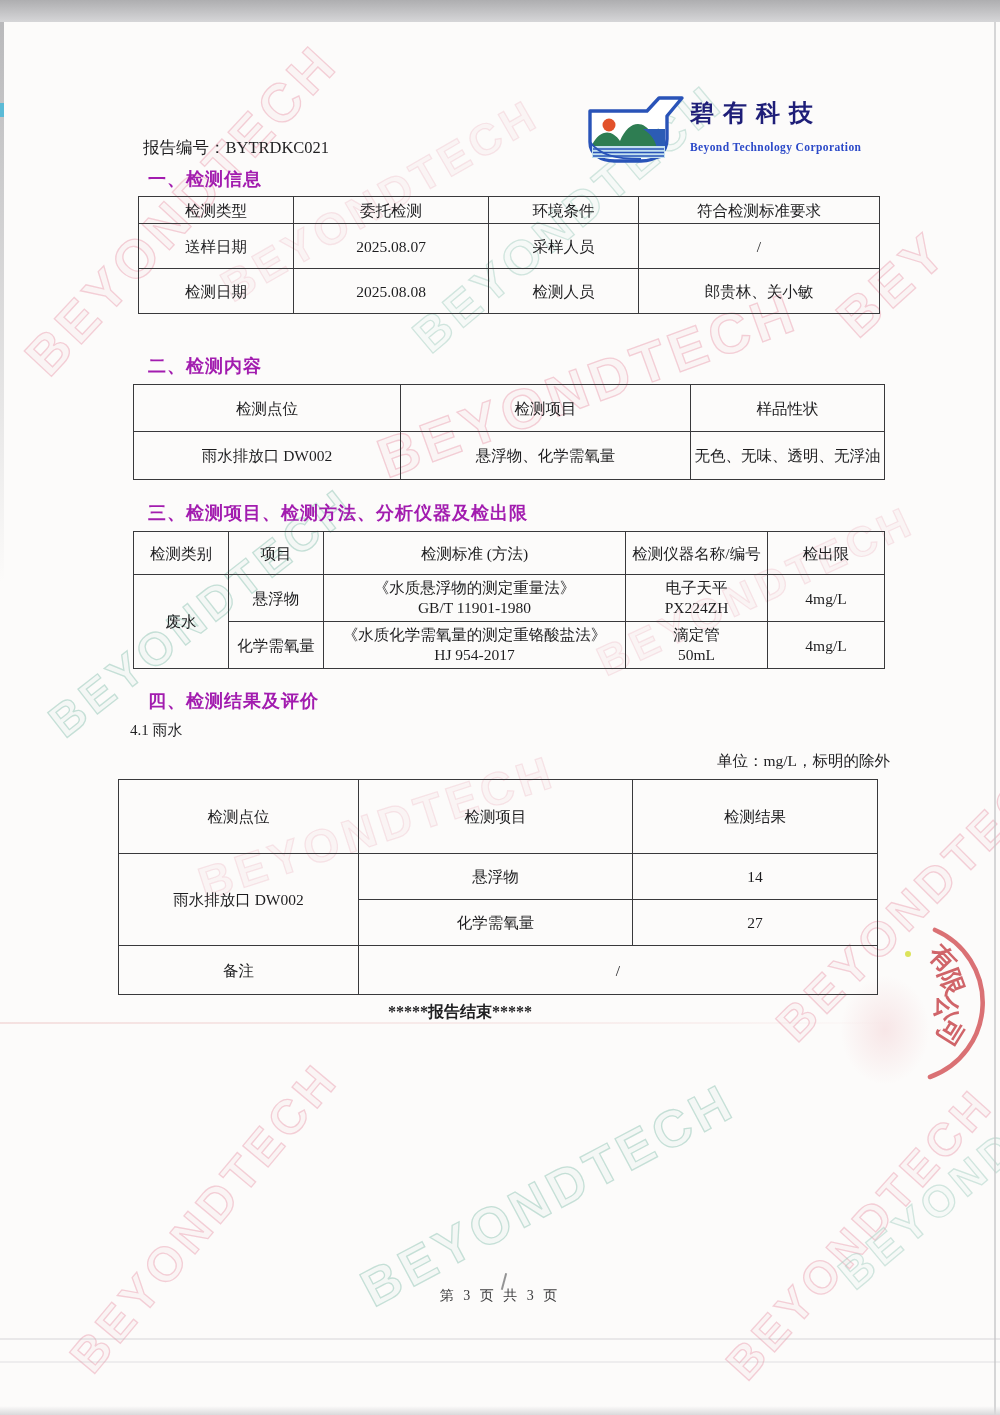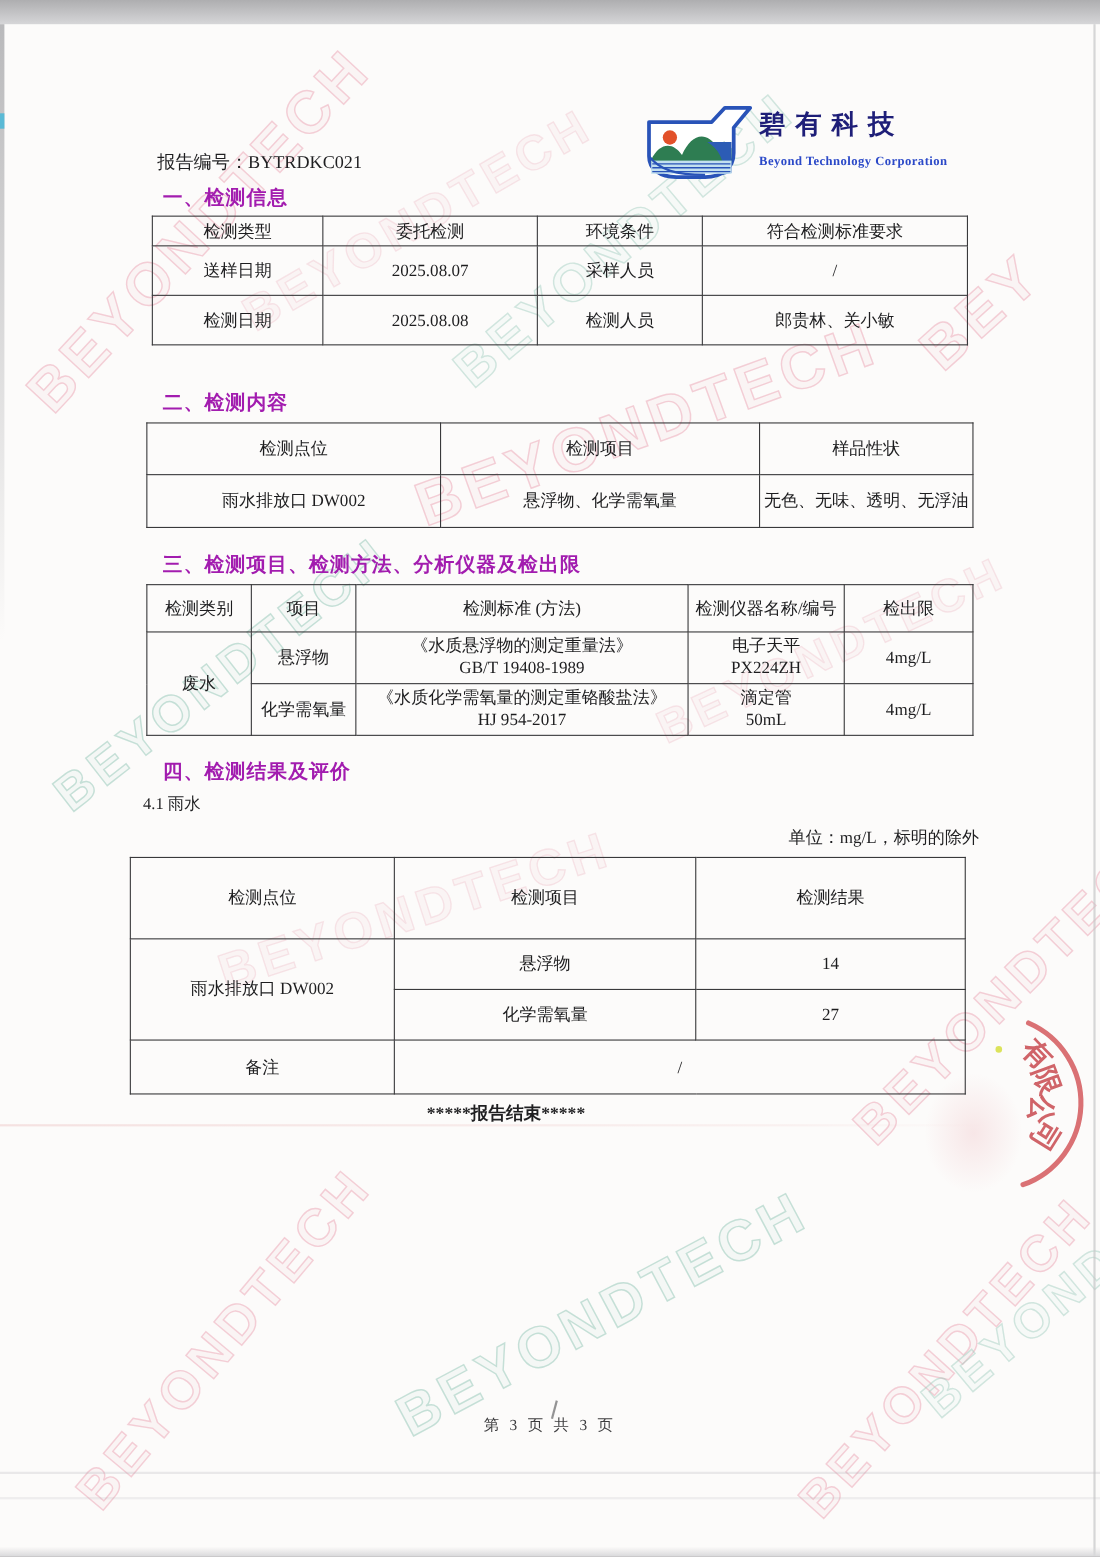--- a/index.html
+++ b/index.html
@@ -170,21 +170,21 @@
       <td>项目</td>
       <td>检测标准 (方法)</td>
       <td>检测仪器名称/编号</td>
       <td>检出限</td>
     </tr>
     <tr style="height:47px">
       <td rowspan="2">废水</td>
       <td>悬浮物</td>
       <td class="two">
         <div>《水质悬浮物的测定重量法》</div>
-        <div>GB/T 19408-1989</div>
+        <div>GB/T 11901-1980</div>
       </td>
       <td class="two">
         <div>电子天平</div>
         <div>PX224ZH</div>
       </td>
       <td>4mg/L</td>
     </tr>
     <tr style="height:47px">
       <td>化学需氧量</td>
       <td class="two">

